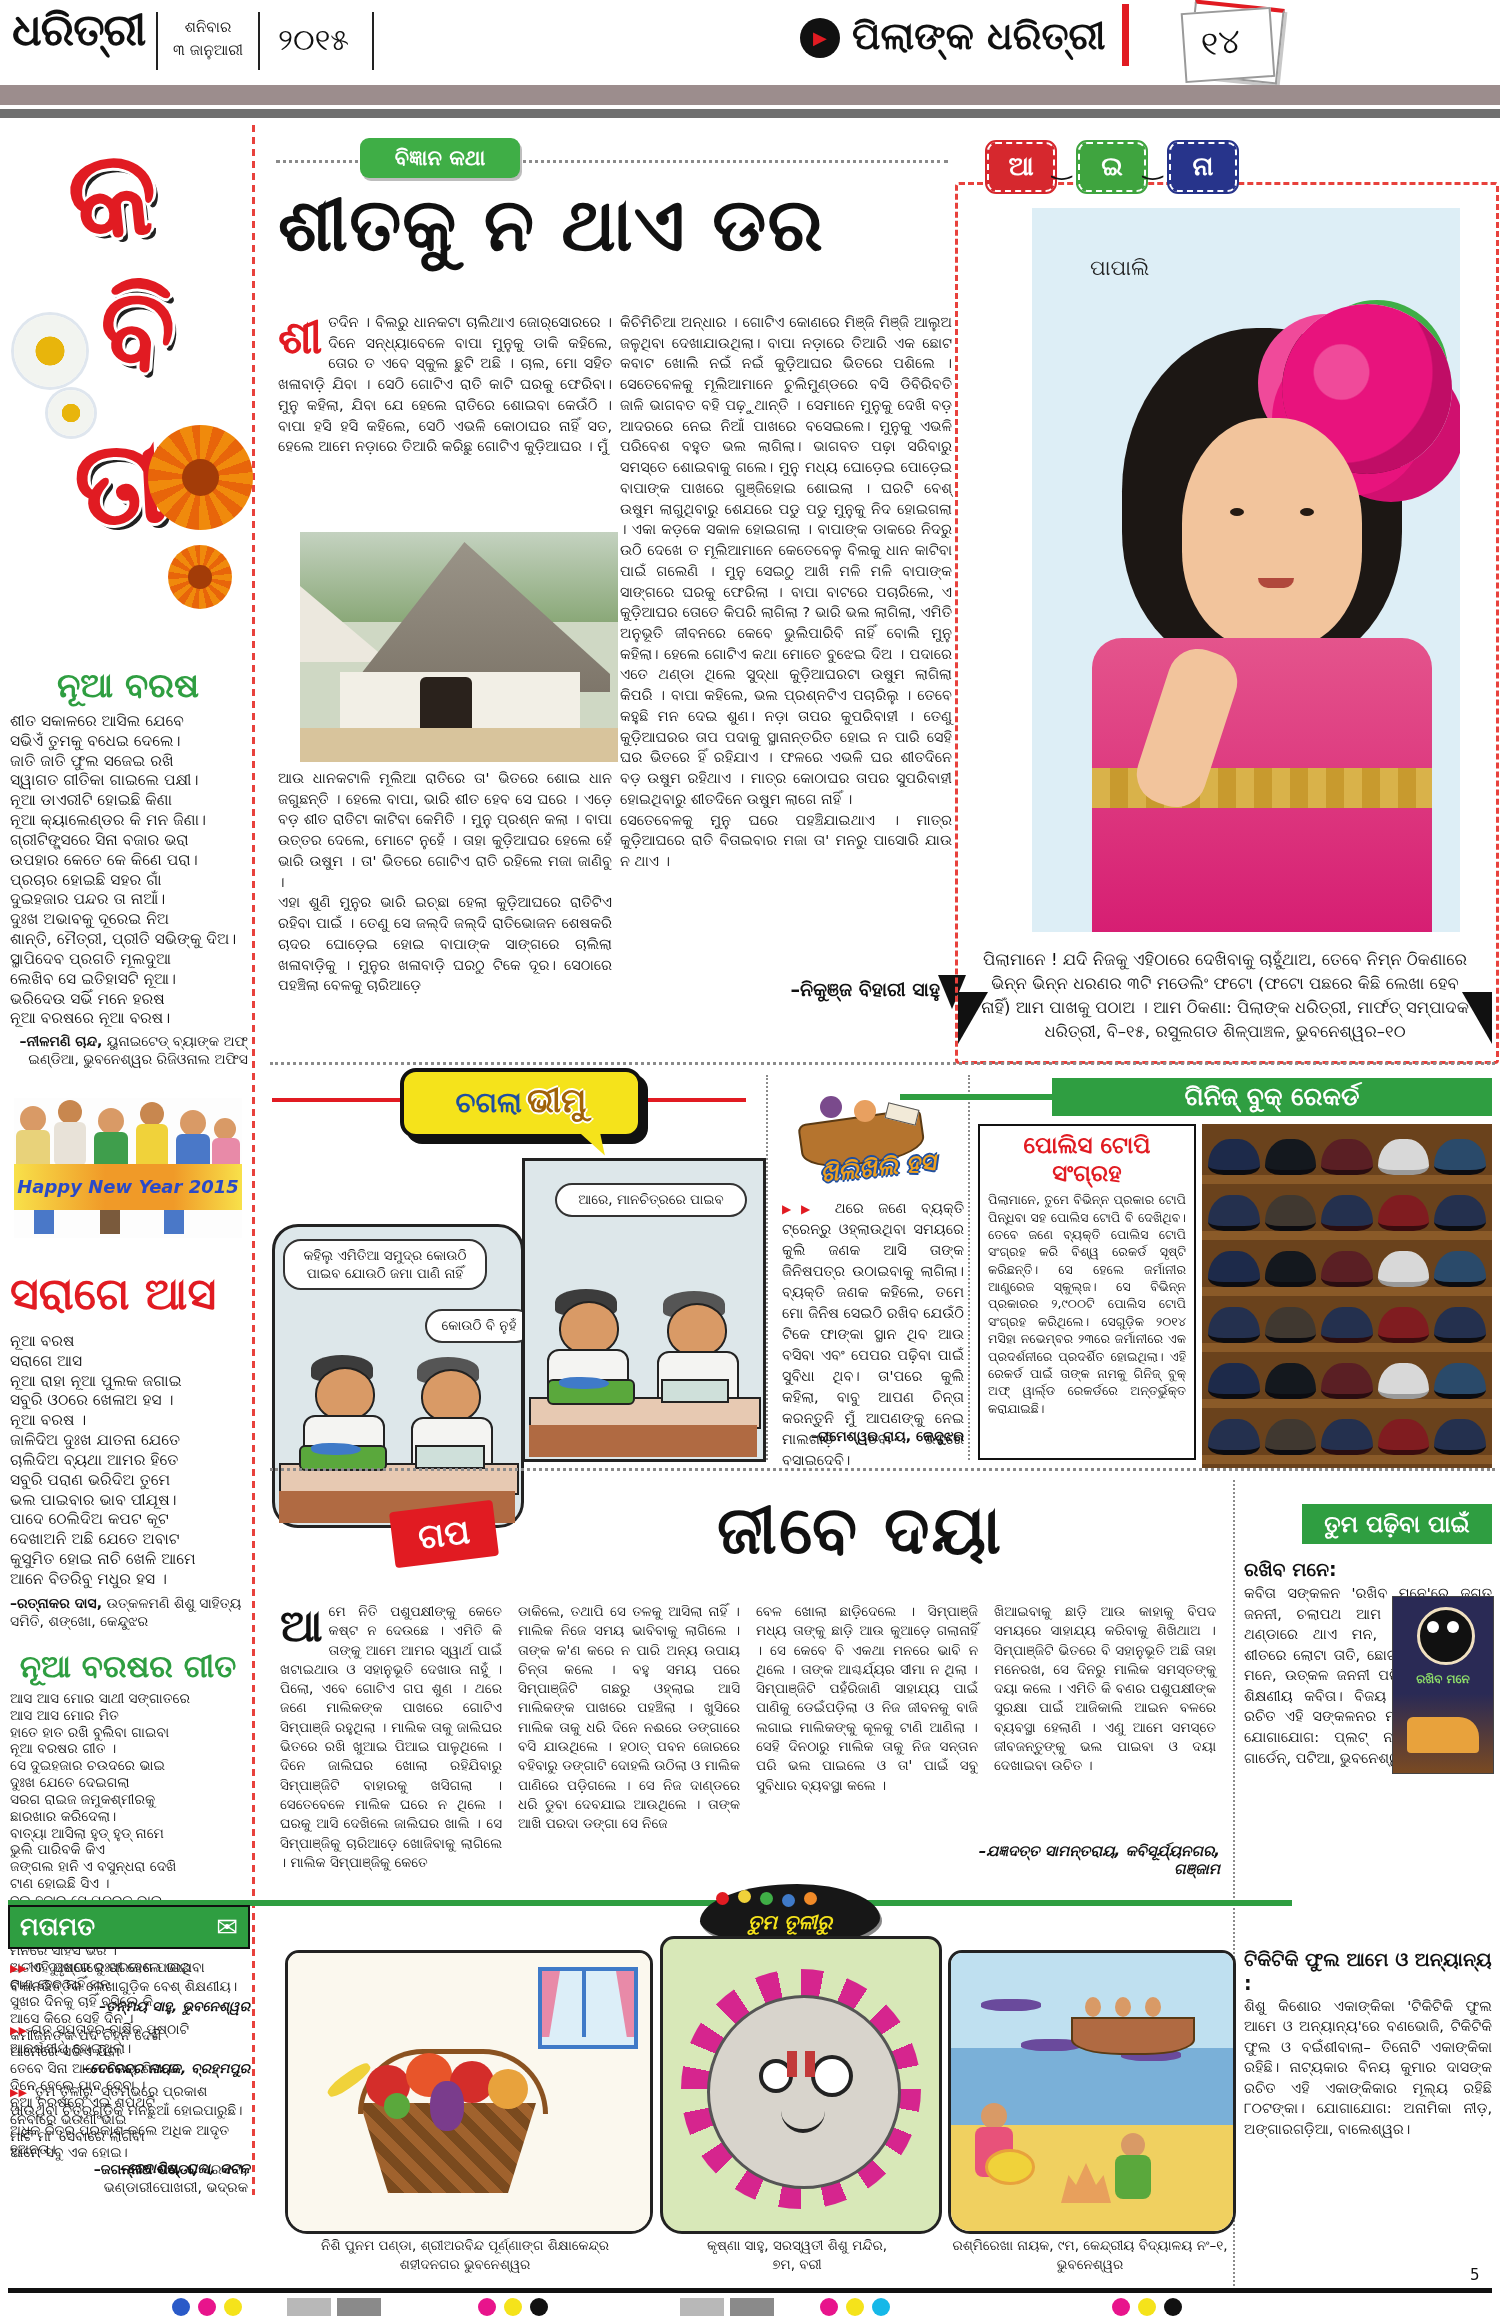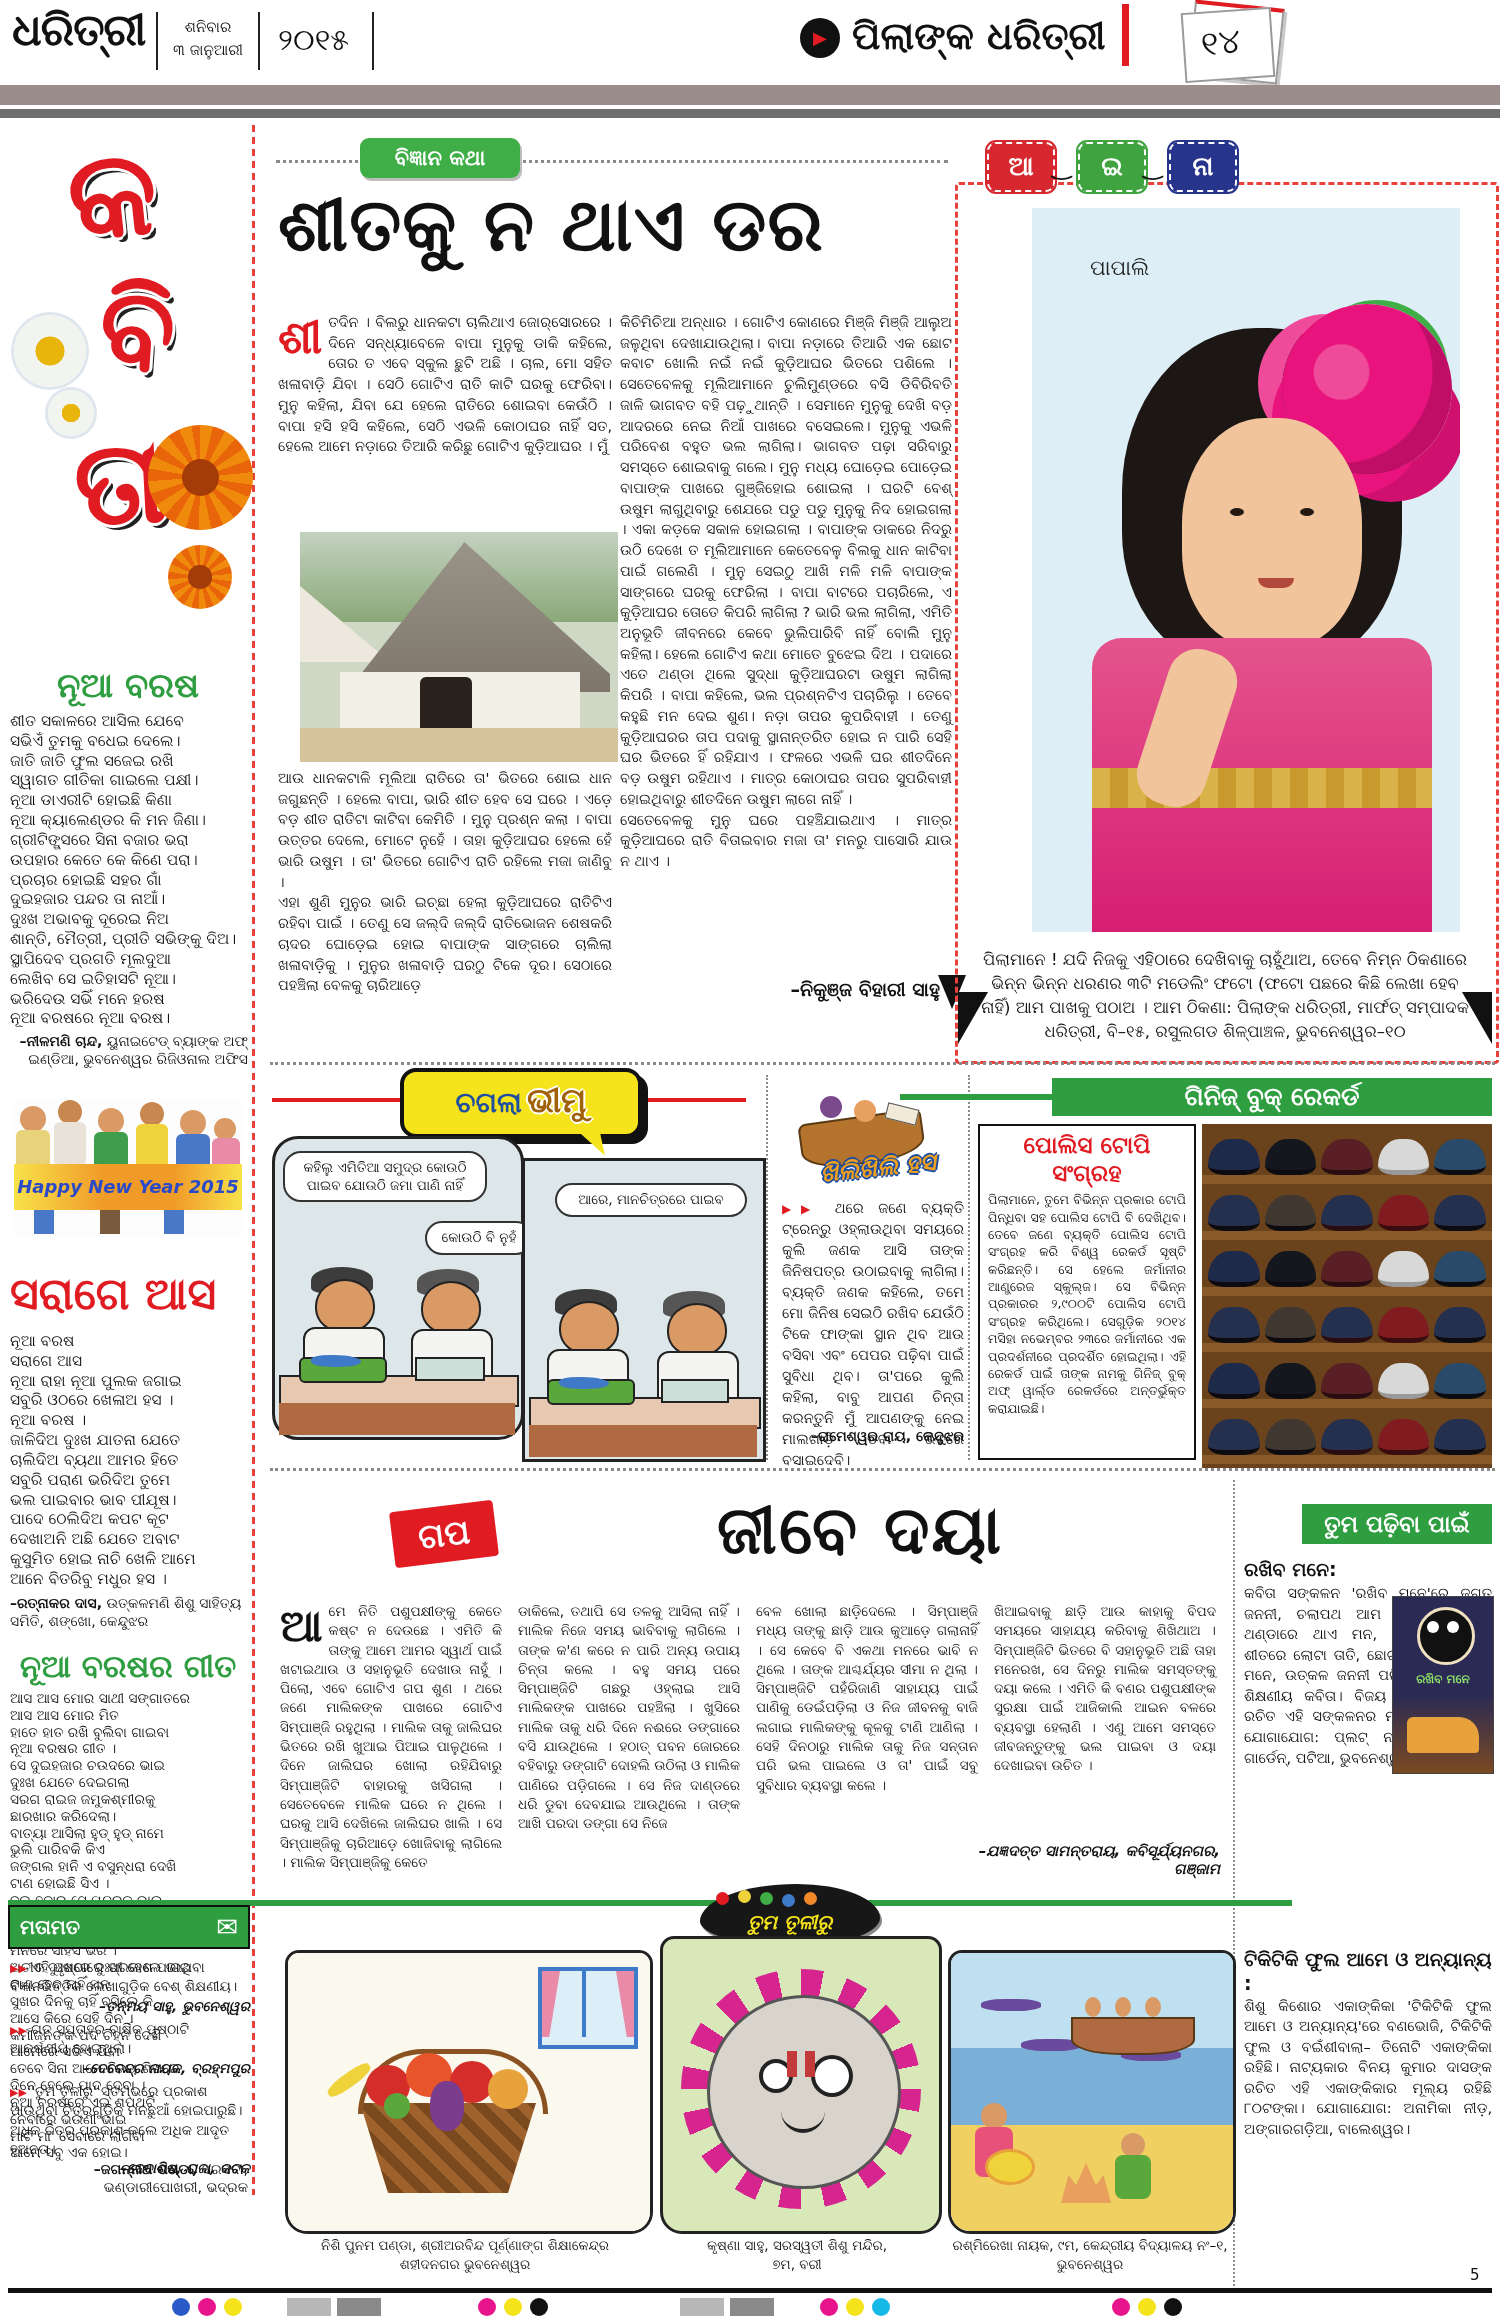--- a/index.html
+++ b/index.html
@@ -234,21 +234,21 @@
   <div class="abs dotted-h" style="left:270px;top:1062px;width:1225px;"></div>
 
   <div class="abs" style="left:272px;top:1098px;width:128px;height:4px;background:#e11b22;"></div>
   <div class="abs" style="left:634px;top:1098px;width:112px;height:4px;background:#e11b22;"></div>
   <div class="abs" style="left:400px;top:1068px;width:234px;height:62px;background:#f5e31b;border:4px solid #111;border-radius:16px;box-shadow:6px 6px 0 #111;text-align:center;line-height:56px;">
     <span style="font-size:28px;font-weight:800;color:#1f4fa0;">ଚଗଲା</span>
     <span style="font-size:34px;font-weight:800;color:#a16207;text-shadow:-2px 0 #fff,2px 0 #fff,0 -2px #fff,0 2px #fff;">ଭୀମୁ</span>
   </div>
   <div class="abs" style="left:580px;top:1128px;width:0;height:0;border-left:22px solid transparent;border-top:30px solid #f5e31b;transform:rotate(-12deg);"></div>
 
-  <div class="abs panel" style="left:272px;top:1136px;width:246px;height:298px;border-radius:26px;">
+  <div class="abs panel" style="left:272px;top:1224px;width:246px;height:298px;border-radius:26px;">
     <div class="bubble abs" style="left:8px;top:12px;width:180px;">କହିଲୁ ଏମିତିଆ ସମୁଦ୍ର କୋଉଠି ପାଇବ ଯୋଉଠି ଜମା ପାଣି ନାହିଁ</div>
     <div class="bubble abs" style="left:150px;top:82px;width:84px;">କୋଉଠି ବି ନୁହଁ</div>
     <div class="boy-hair abs" style="left:36px;top:128px;"></div>
     <div class="boy-head abs" style="left:40px;top:140px;"></div>
     <div class="boy-shirt abs" style="left:28px;top:188px;"></div>
     <div class="boy-hair abs" style="left:142px;top:130px;background:#555;"></div>
     <div class="boy-head abs" style="left:146px;top:142px;"></div>
     <div class="boy-shirt abs" style="left:136px;top:190px;"></div>
     <div class="desk abs" style="left:4px;top:236px;width:236px;height:28px;"></div>
     <div class="abs" style="left:24px;top:218px;width:84px;height:22px;background:#5aa83c;border:2px solid #222;border-radius:6px;"></div>
@@ -418,21 +418,21 @@
   </div>
 
   <div class="abs pre ctr" style="left:300px;top:2236px;width:330px;font-size:13.5px;line-height:1.4;">ନିଶି ପୁନମ ପଣ୍ଡା, ଶ୍ରୀଅରବିନ୍ଦ ପୂର୍ଣ୍ଣାଙ୍ଗ ଶିକ୍ଷାକେନ୍ଦ୍ର
 ଶହୀଦନଗର ଭୁବନେଶ୍ୱର</div>
   <div class="abs pre ctr" style="left:672px;top:2236px;width:250px;font-size:13.5px;line-height:1.4;">କୃଷ୍ଣା ସାହୁ, ସରସ୍ୱତୀ ଶିଶୁ ମନ୍ଦିର,
 ୭ମ, ବରୀ</div>
   <div class="abs pre ctr" style="left:940px;top:2236px;width:300px;font-size:13.5px;line-height:1.4;">ରଶ୍ମିରେଖା ନାୟକ, ୯ମ, କେନ୍ଦ୍ରୀୟ ବିଦ୍ୟାଳୟ ନଂ–୧,
 ଭୁବନେଶ୍ୱର</div>
 
   <div class="abs green-band" style="left:8px;top:1905px;width:242px;height:44px;border:2px solid #111;display:flex;align-items:center;justify-content:space-between;padding:0 10px;box-sizing:border-box;">
-    <span style="font-size:20px;">ମତାମତ</span>
+    <span style="font-size:25px;">ମତାମତ</span>
     <span style="font-size:26px;color:#fff;">✉</span>
   </div>
   <div class="abs" style="left:10px;top:1958px;width:240px;font-size:13.8px;line-height:1.4;">
     <div style="margin-bottom:4px;">
       <span style="color:#e11b22;font-size:11px;">▶▶</span>
       <span>ଏହି ପୃଷ୍ଠାରେ ପ୍ରକାଶ ପାଉଥିବା ବିଜ୍ଞାନଭିତ୍ତିକ ଲେଖାଗୁଡ଼ିକ ବେଶ୍ ଶିକ୍ଷଣୀୟ।</span>
       <div class="ital bold" style="text-align:right;">–ତନ୍ମୟ ସାହୁ, ଭୁବନେଶ୍ୱର</div>
     </div>
     <div style="margin-bottom:4px;">
       <span style="color:#e11b22;font-size:11px;">▶▶</span>

